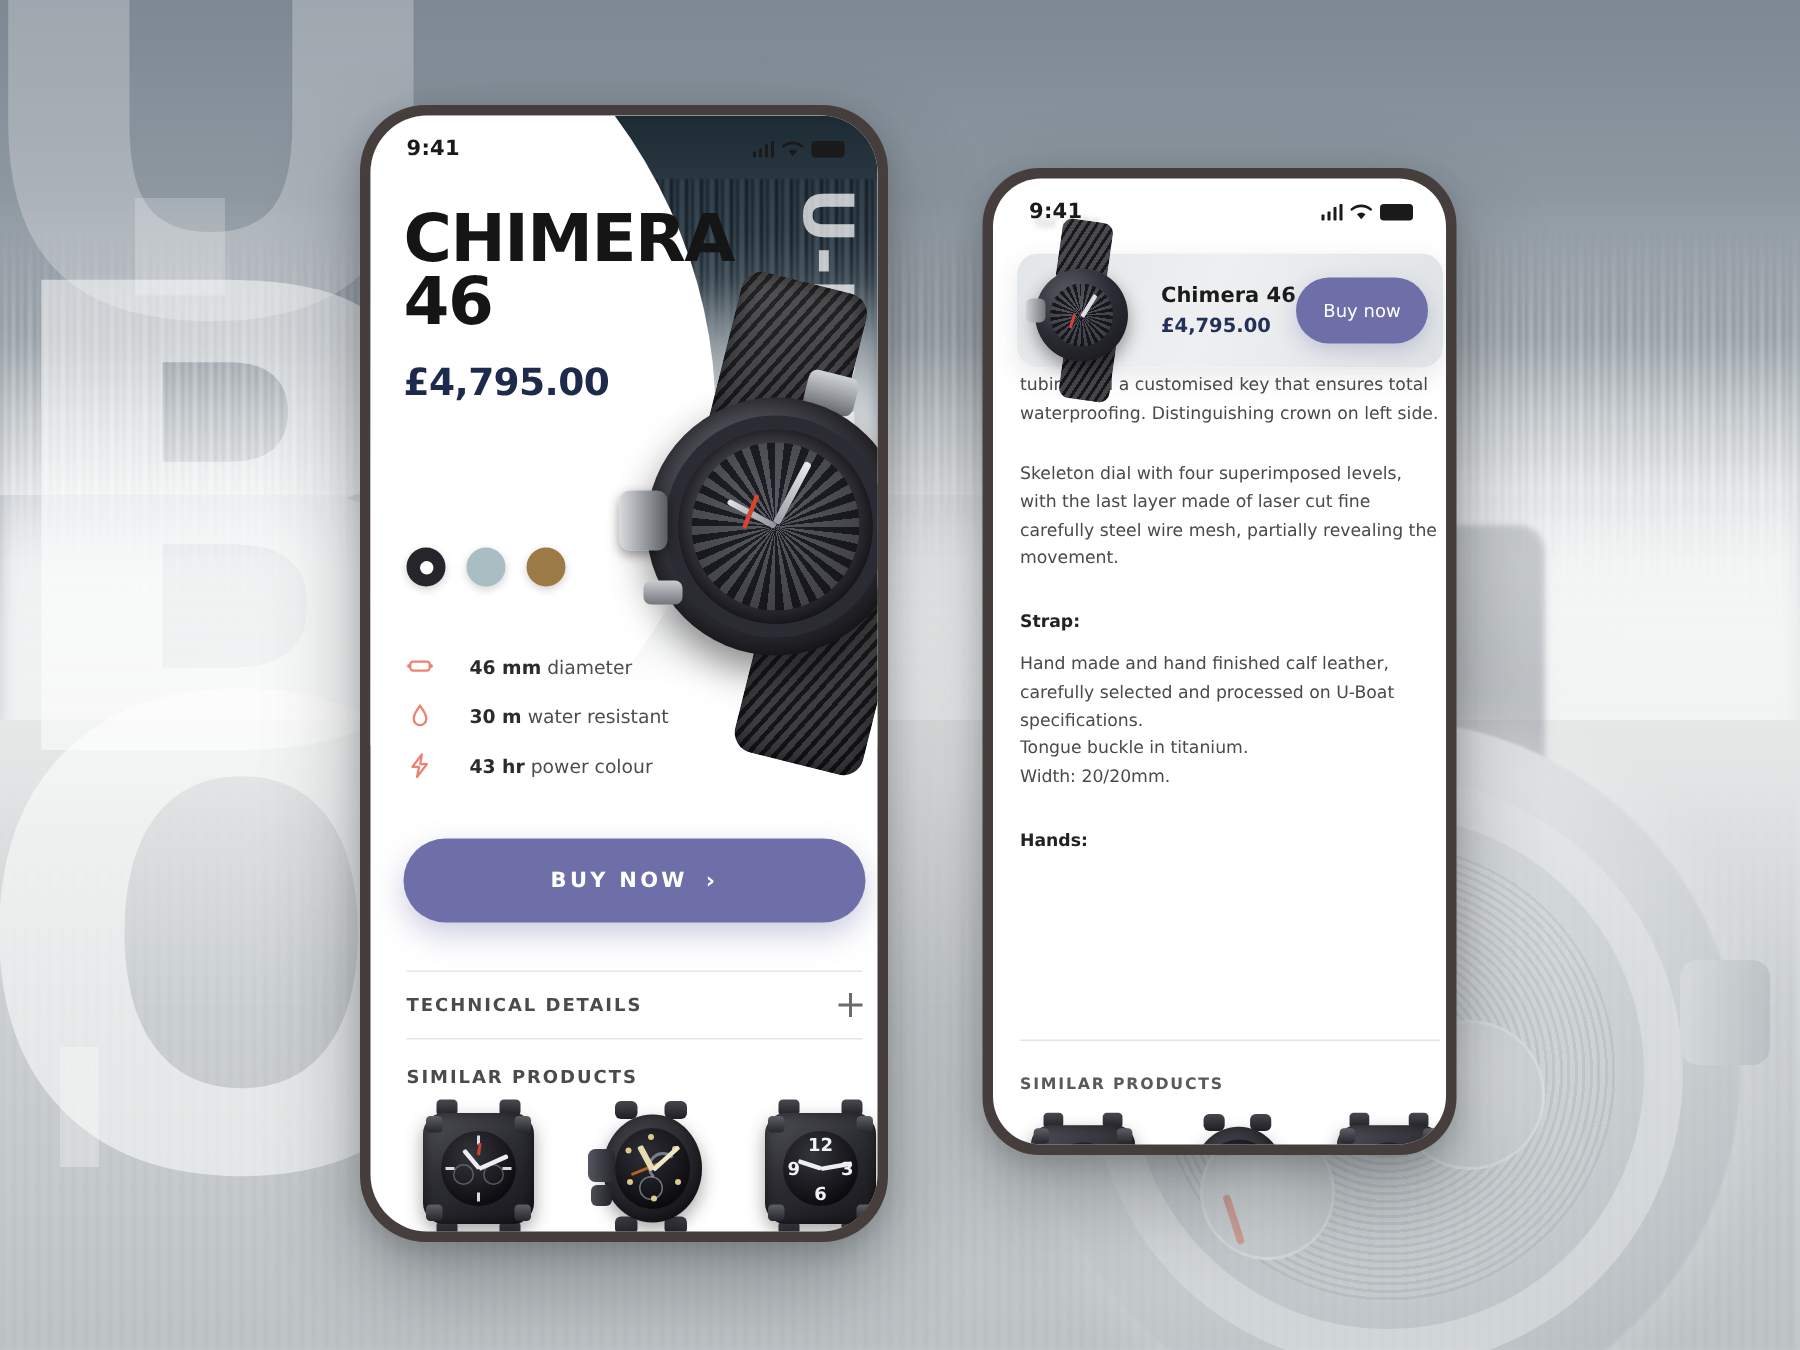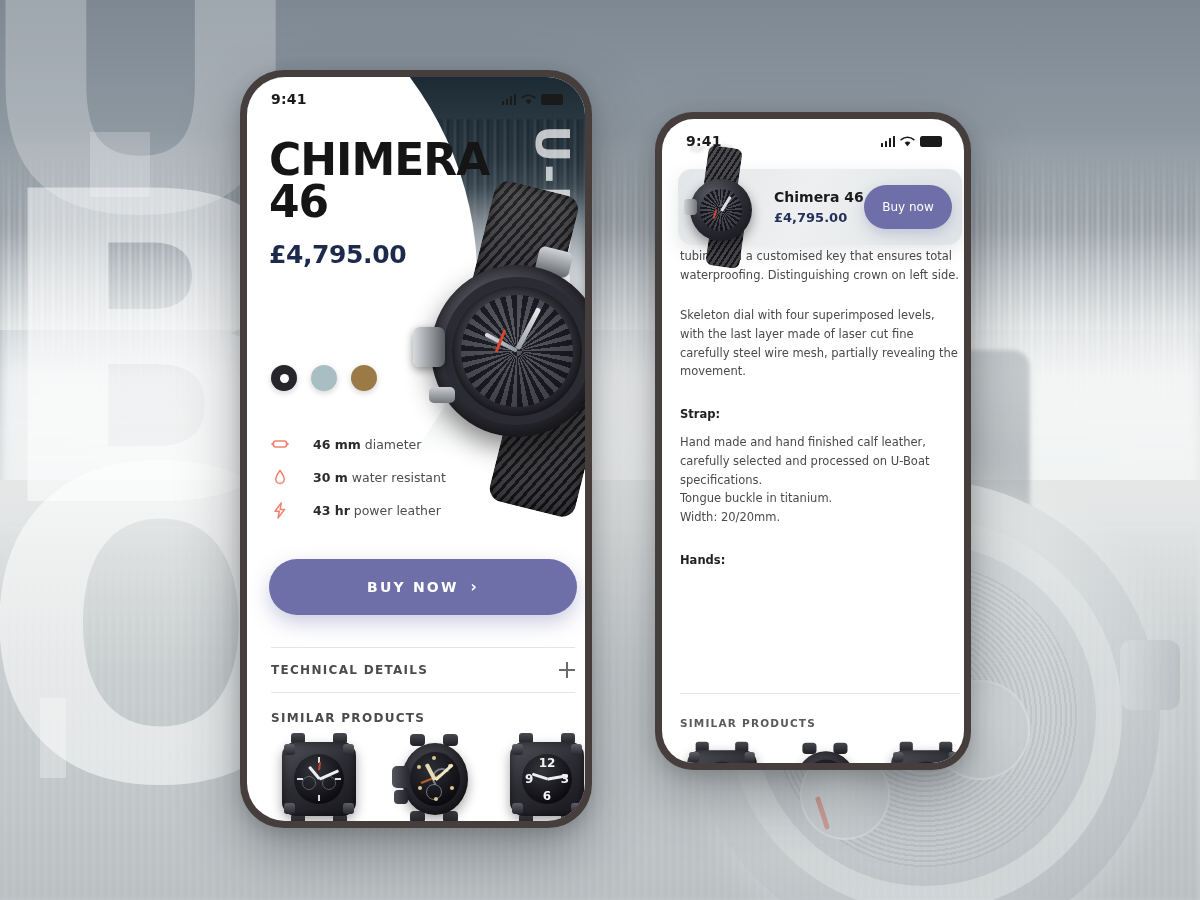--- a/index.html
+++ b/index.html
@@ -702,21 +702,21 @@
             </svg>
           </span>
           <span class="feat-txt"><b>30 m</b><span> water resistant</span></span>
         </div>
         <div class="feat-row">
           <span class="feat-ico">
             <svg width="14" height="17" viewBox="0 0 14 17">
               <path d="M8.2 1 L2 9.2 H6.4 L5 16 L11.6 7.4 H7.2 Z" fill="none" stroke="#f0806f" stroke-width="1.5" stroke-linejoin="round"></path>
             </svg>
           </span>
-          <span class="feat-txt"><b>43 hr</b><span> power leather</span></span>
+          <span class="feat-txt"><b>43 hr</b><span> power colour</span></span>
         </div>
       </div>
 
       <button class="buy-btn" style="background:#6e6fa8">
         <span>BUY NOW</span>
         <span class="chev">›</span>
       </button>
 
       <div class="tech-row">
         <span class="tech-label">TECHNICAL DETAILS</span>

